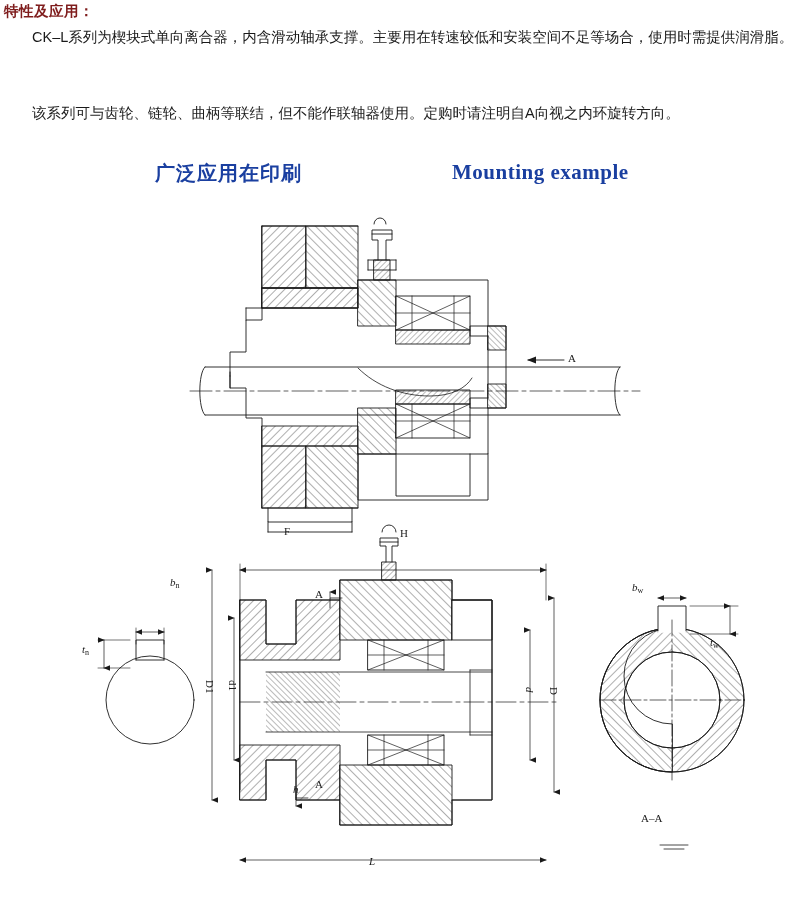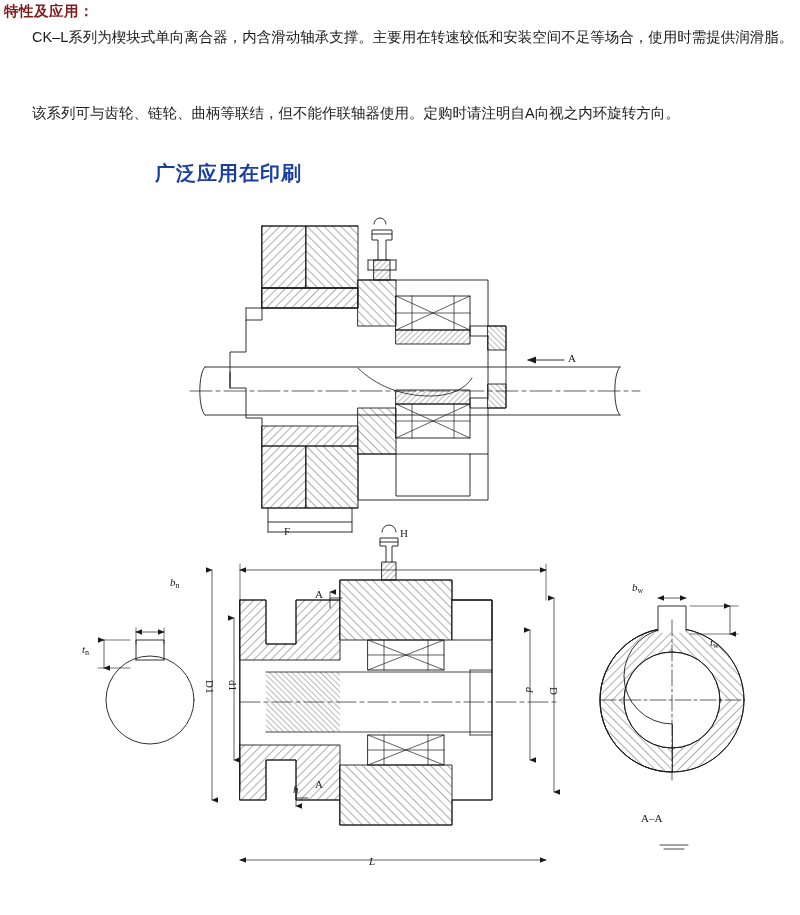--- a/index.html
+++ b/index.html
@@ -89,20 +89,21 @@
 <body>
 
 <div class="page">
 
   <div class="section-title">特性及应用：</div>
 
   <div class="para p1">CK–L系列为楔块式单向离合器，内含滑动轴承支撑。主要用在转速较低和安装空间不足等场合，使用时需提供润滑脂。</div>
   <div class="para p2">该系列可与齿轮、链轮、曲柄等联结，但不能作联轴器使用。定购时请注明自A向视之内环旋转方向。</div>
 
   <div class="heading-cn">广泛应用在印刷</div>
+  <div class="heading-en">Mounting example</div>
 
   <div class="drawing">
     <svg width="800" height="715" viewBox="0 0 800 715" xmlns="http://www.w3.org/2000/svg">
       <defs>
         <pattern id="hatchR" width="6" height="6" patternTransform="rotate(45)" patternUnits="userSpaceOnUse">
           <line x1="0" y1="0" x2="0" y2="6" stroke="#1a1a1a" stroke-width="0.7"></line>
         </pattern>
         <pattern id="hatchL" width="6" height="6" patternTransform="rotate(-45)" patternUnits="userSpaceOnUse">
           <line x1="0" y1="0" x2="0" y2="6" stroke="#1a1a1a" stroke-width="0.7"></line>
         </pattern>

